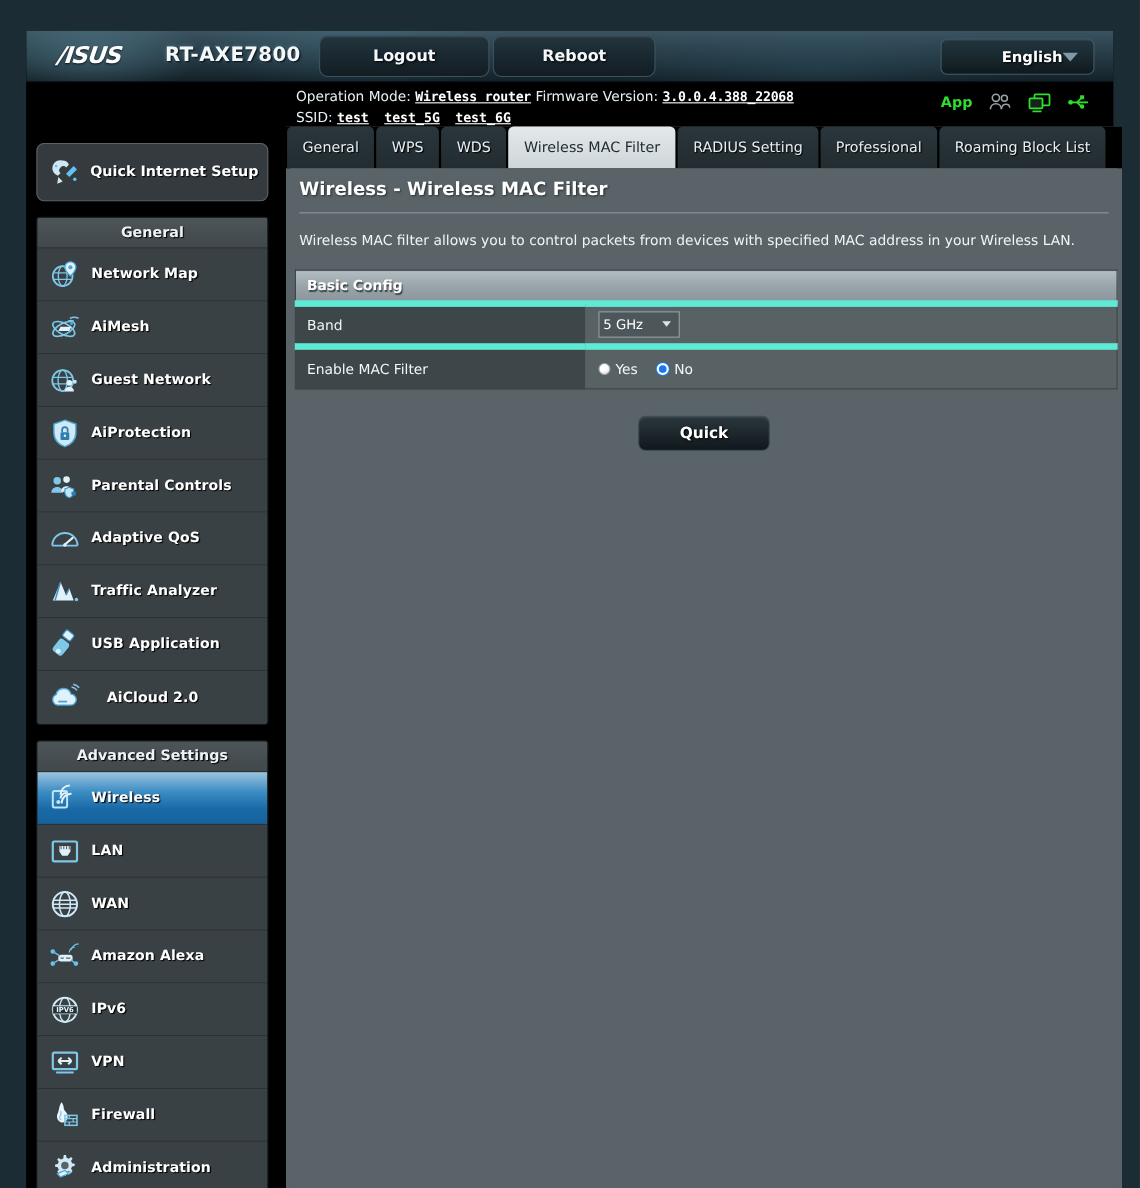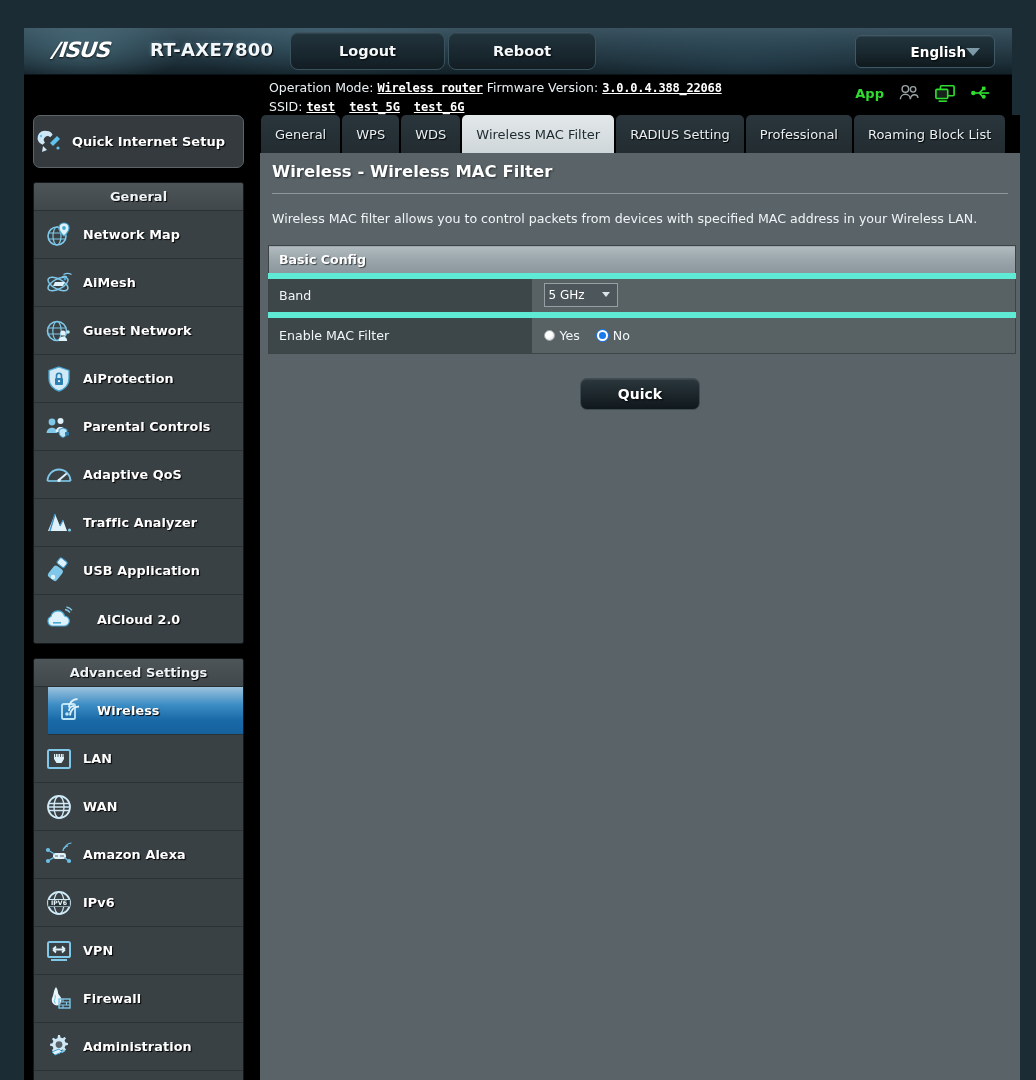--- a/index.html
+++ b/index.html
@@ -119,25 +119,25 @@
 
   
   #body-wrap { position: relative; height: 965px; background: #000; }
 
   
   #sidebar {
     position: absolute; left: 9px; top: 0;
     width: 211px;
   }
   #qis-box {
-    margin-top: 0;
+    margin-top: 15px;
     height: 53px; border-radius: 7px;
     background: #343a3d;
     border: 1px solid #5c6468;
-    display: flex; align-items: center; 
+    display: flex; align-items: center; padding-left: 10px;
     cursor: pointer;
   }
   #qis-label {
     color: #ffffff; font-size: 13px; font-weight: bold;
     line-height: 16px; margin-left: 8px;
     text-shadow: 1px 1px 1px #000;
   }
   .menu-block {
     margin-top: 14px;
     border: 1px solid #14181a;
@@ -157,21 +157,20 @@
     height: 48px;
     display: flex; align-items: center;
     padding-left: 10px;
     border-bottom: 1px solid #2c3133;
     background: #3a4144;
     cursor: pointer;
   }
   .menu-item:last-child { border-bottom: none; gap: 14px; }
   .menu-item.active {
     background: linear-gradient(180deg,#9cc3dd 0%, #3c8cc4 38%, #1a6aa8 70%, #15619c 100%);
-    margin-left: 14px;
   }
   .menu-item .m-label {
     margin-left: 9px;
     color: #ffffff; font-size: 12.8px; font-weight: bold;
     text-shadow: 1px 1px 1px #000;
     letter-spacing: .1px;
   }
   .m-ico { width: 30px; height: 30px; flex: 0 0 30px; }
 
   

